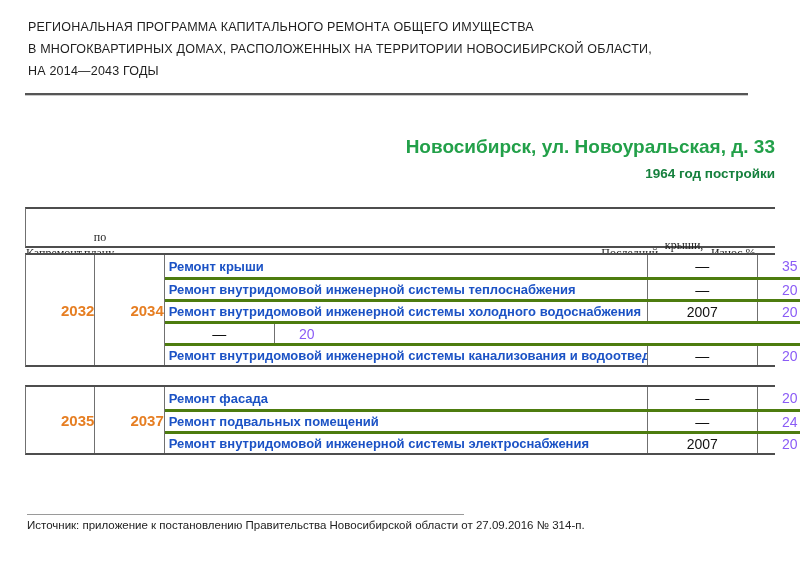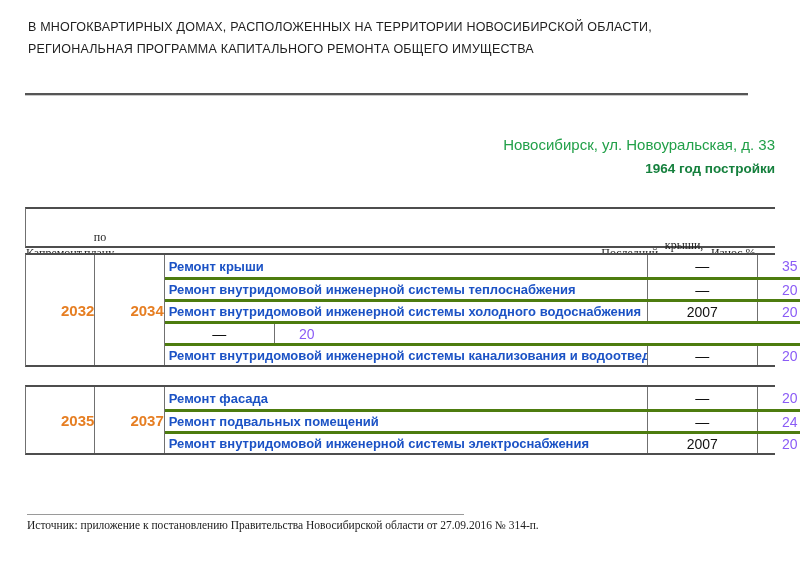--- a/index.html
+++ b/index.html
@@ -11,21 +11,21 @@
   .doc-title{
     position:absolute;left:28px;top:16px;width:720px;
     font-size:12.5px;line-height:22px;color:#1e1e1e;letter-spacing:.2px;
   }
   .title-rule{
     position:absolute;left:25px;top:93px;width:723px;height:2px;
     background:#555;border-bottom:1px solid #c9c9c9;
   }
   
   .building{position:absolute;right:25px;top:136px;text-align:right;}
-  .address{font-size:15px;font-weight:normal;color:var(--green);}
+  .address{font-size:19px;font-weight:bold;color:var(--green);}
   .year-built{margin-top:8px;font-size:13.5px;color:#15803d;font-weight:bold;}
   
   .tblock{
     position:absolute;left:25px;width:750px;display:flex;box-sizing:border-box;
     border-top:2px solid #4d4d4d;border-bottom:2px solid #4d4d4d;
     border-left:1px solid #707070;background:#fff;
   }
   .tblock>div{box-sizing:border-box;}
   .hdr{top:207px;height:41px;font-family:"Liberation Serif",serif;
        font-size:12px;color:#1f1f1f;}
@@ -52,31 +52,32 @@
     font-size:13px;font-weight:bold;color:var(--blue);
     white-space:nowrap;overflow:hidden;
   }
   .cell-last{width:110px;border-right:1px solid #707070;justify-content:center;
     font-size:14px;color:#111;}
   .cell-wear{width:64px;justify-content:center;font-size:14px;color:#8b5cf6;}
   
   .footer-rule{position:absolute;left:27px;top:514px;width:437px;height:1px;background:#9a9a9a;}
   .footer-text{
     position:absolute;left:27px;top:519px;width:740px;
-    font-family:Liberation Serif, serif;font-size:11.5px;color:#222;
+    font-family:Liberation Sans, sans-serif;font-size:11.5px;color:#222;
   }
 </style>
 </head>
 <body>
 
 <div class="page">
 
   <div class="doc-title">
+    <div>РЕГИОНАЛЬНАЯ ПРОГРАММА КАПИТАЛЬНОГО РЕМОНТА ОБЩЕГО ИМУЩЕСТВА</div>
     <div>В МНОГОКВАРТИРНЫХ ДОМАХ, РАСПОЛОЖЕННЫХ НА ТЕРРИТОРИИ НОВОСИБИРСКОЙ ОБЛАСТИ,</div>
-    <div>РЕГИОНАЛЬНАЯ ПРОГРАММА КАПИТАЛЬНОГО РЕМОНТА ОБЩЕГО ИМУЩЕСТВА</div>
+    <div>НА 2014—2043 ГОДЫ</div>
   </div>
   <div class="title-rule"></div>
 
   <div class="building">
     <div class="address">Новосибирск, ул. Новоуральская, д. 33</div>
     <div class="year-built">1964 год постройки</div>
   </div>
 
   <div class="tblock hdr">
     <div class="hc hc-plan">

